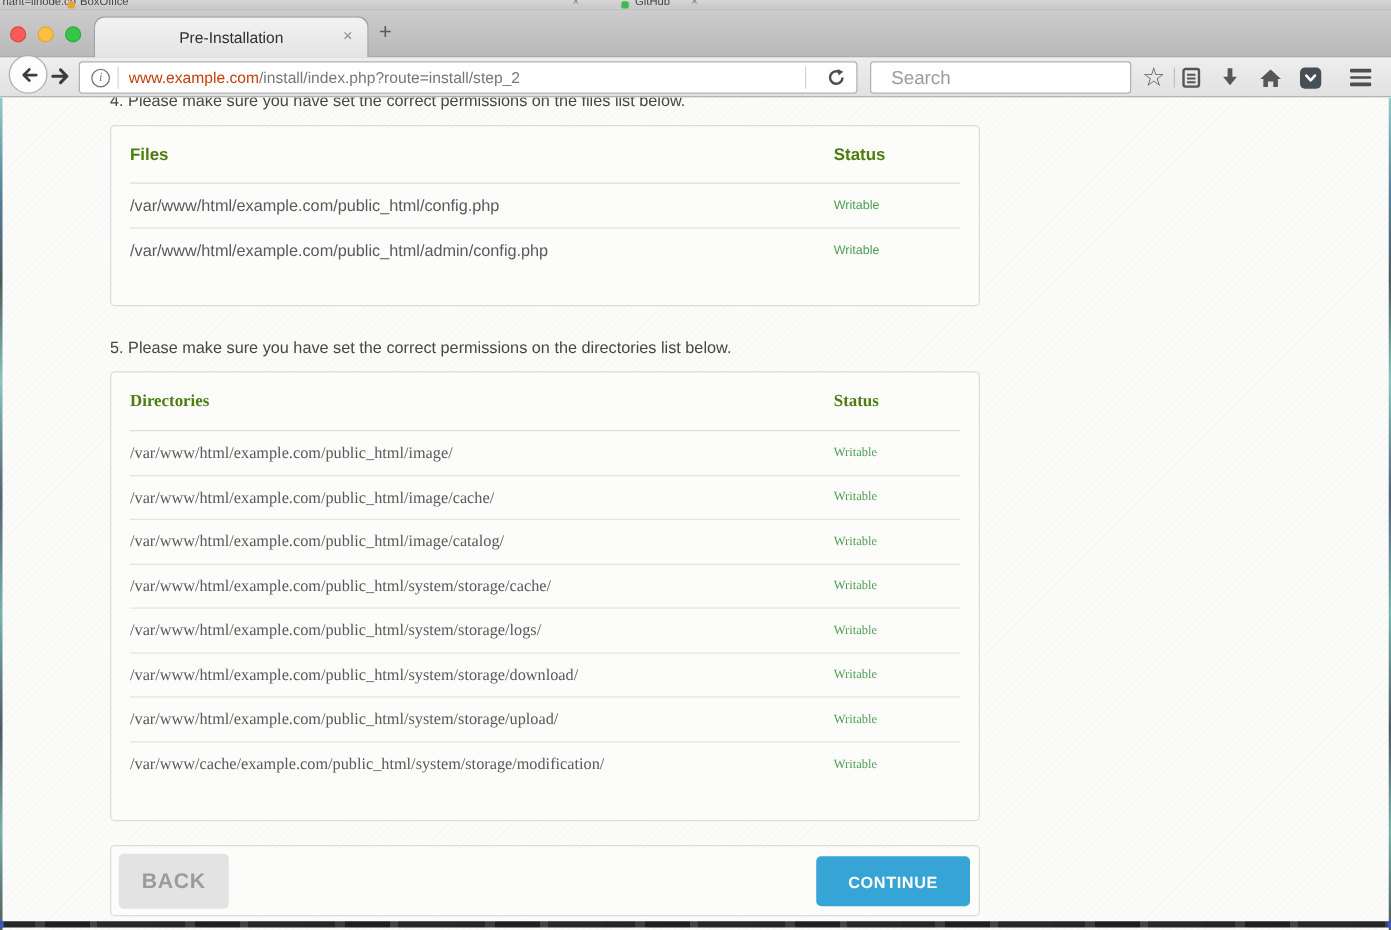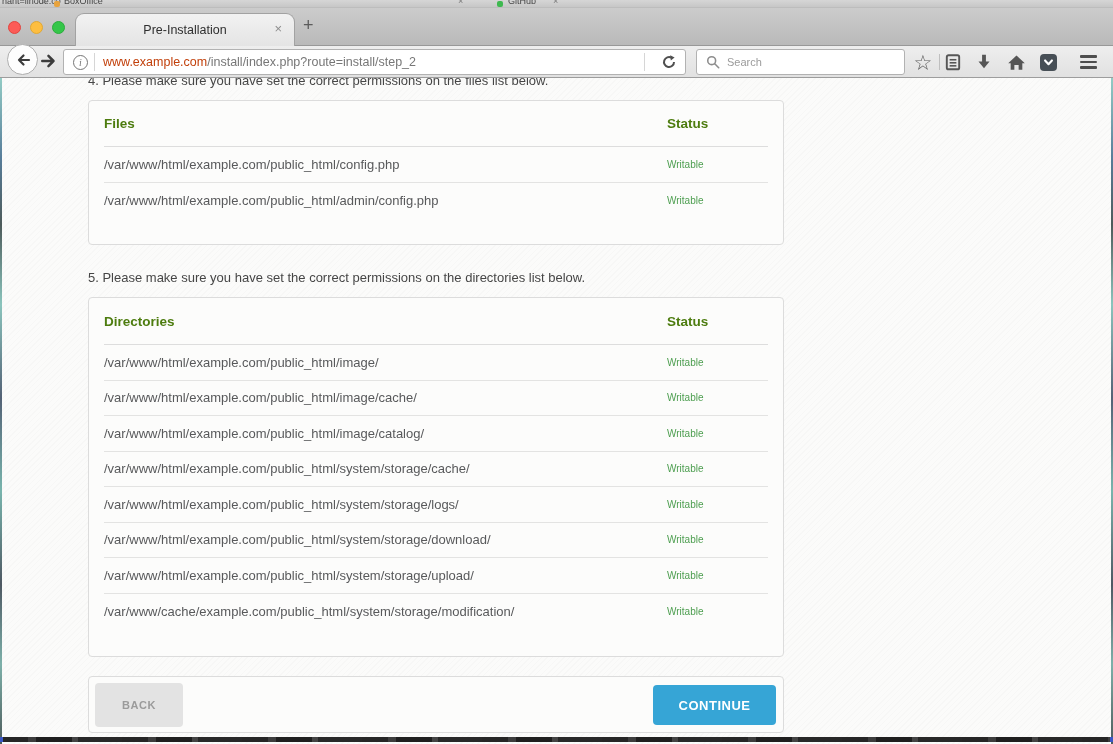--- a/index.html
+++ b/index.html
@@ -67,21 +67,21 @@
   .url-text { font-size:12.5px; color:#777; white-space:nowrap; overflow:hidden; flex:1; }
   .url-text b { color:#c2410c; font-weight:normal; }
   .reload-ic { width:16px; height:16px; color:#4f4f4f; margin:0 8px; }
   .searchbox {
     position:absolute; left:696px; top:3px; width:209px; height:26px;
     background:#fff; border:1px solid #b2b2b2; border-radius:3px;
     display:flex; align-items:center;
   }
   .mag-ic { width:14px; height:14px; color:#8d8d8d; margin:0 7px 0 9px; }
   .search-input {
-    border:none; outline:none; flex:1; font-size:11px; color:#444;
+    border:none; outline:none; flex:1; font-size:15px; color:#444;
     font-family:"Liberation Sans","DejaVu Sans",sans-serif; background:transparent; height:100%;
   }
   .search-input::placeholder { color:#9b9b9b; opacity:1; }
   .tool-ic { position:absolute; top:5px; width:22px; height:22px; color:#565656;
     display:flex; align-items:center; justify-content:center; }
   .star-ic { left:912px; font-size:21px; line-height:1; color:#5a5a5a; }
   .tool-sep { position:absolute; left:939px; top:8px; width:1px; height:16px; background:#bfbfbf; }
   .bm-ic { left:942px; }
   .dl-ic { left:973px; }
   .home-ic { left:1005px; }
@@ -107,38 +107,38 @@
   .step-label { position:absolute; left:88px; font-size:13px; color:#464646; }
   .step4 { top:-5px; }
   .step5 { top:192px; }
 
   .panel {
     position:absolute; left:88px; width:696px;
     background:#fcfcfb; border:1px solid #dcdcdc; border-radius:4px;
     padding:0 15px;
   }
   .panel-files { top:22px; height:145px; }
-  .panel-dirs { top:219px; height:360px; }
+  .panel-dirs { top:219px; height:360px;font-family:Liberation Serif, serif; }
   .thead { display:flex; align-items:center; border-bottom:1px solid #dddddd; }
   .panel-files .thead { height:46px; }
   .panel-dirs .thead { height:47px; }
   .th { font-size:13.5px; font-weight:bold; color:#4d7c0f; }
   .col-path { flex:1; }
   .col-status { width:101px; }
   .trow { display:flex; align-items:center; height:35.5px; border-bottom:1px solid #e3e3e2; }
   .trow:last-child { border-bottom:none; }
   .td-path { font-size:13px; color:#58595b; }
   .td-status { font-size:10px; color:#4d9e50; }
 
   .panel-buttons { top:598px; height:57px; padding:0; }
   .btn-back {
     position:absolute; left:6px; top:6px; width:88px; height:44px;
     background:#e3e3e3; border:none; border-radius:4px;
     font-family:"Liberation Sans","DejaVu Sans",sans-serif;
-    font-size:11px; font-weight:bold; letter-spacing:.5px; color:#9b9b9b; cursor:pointer;
+    font-size:17px; font-weight:bold; letter-spacing:.5px; color:#9b9b9b; cursor:pointer;
   }
   .btn-continue {
     position:absolute; right:7px; top:8px; width:123px; height:40px;
     background:#36a5d6; border:none; border-radius:4px;
     font-family:"Liberation Sans","DejaVu Sans",sans-serif;
     font-size:13px; font-weight:bold; letter-spacing:.5px; color:#ffffff; cursor:pointer;
   }
 
   
   .bg-bottom {

